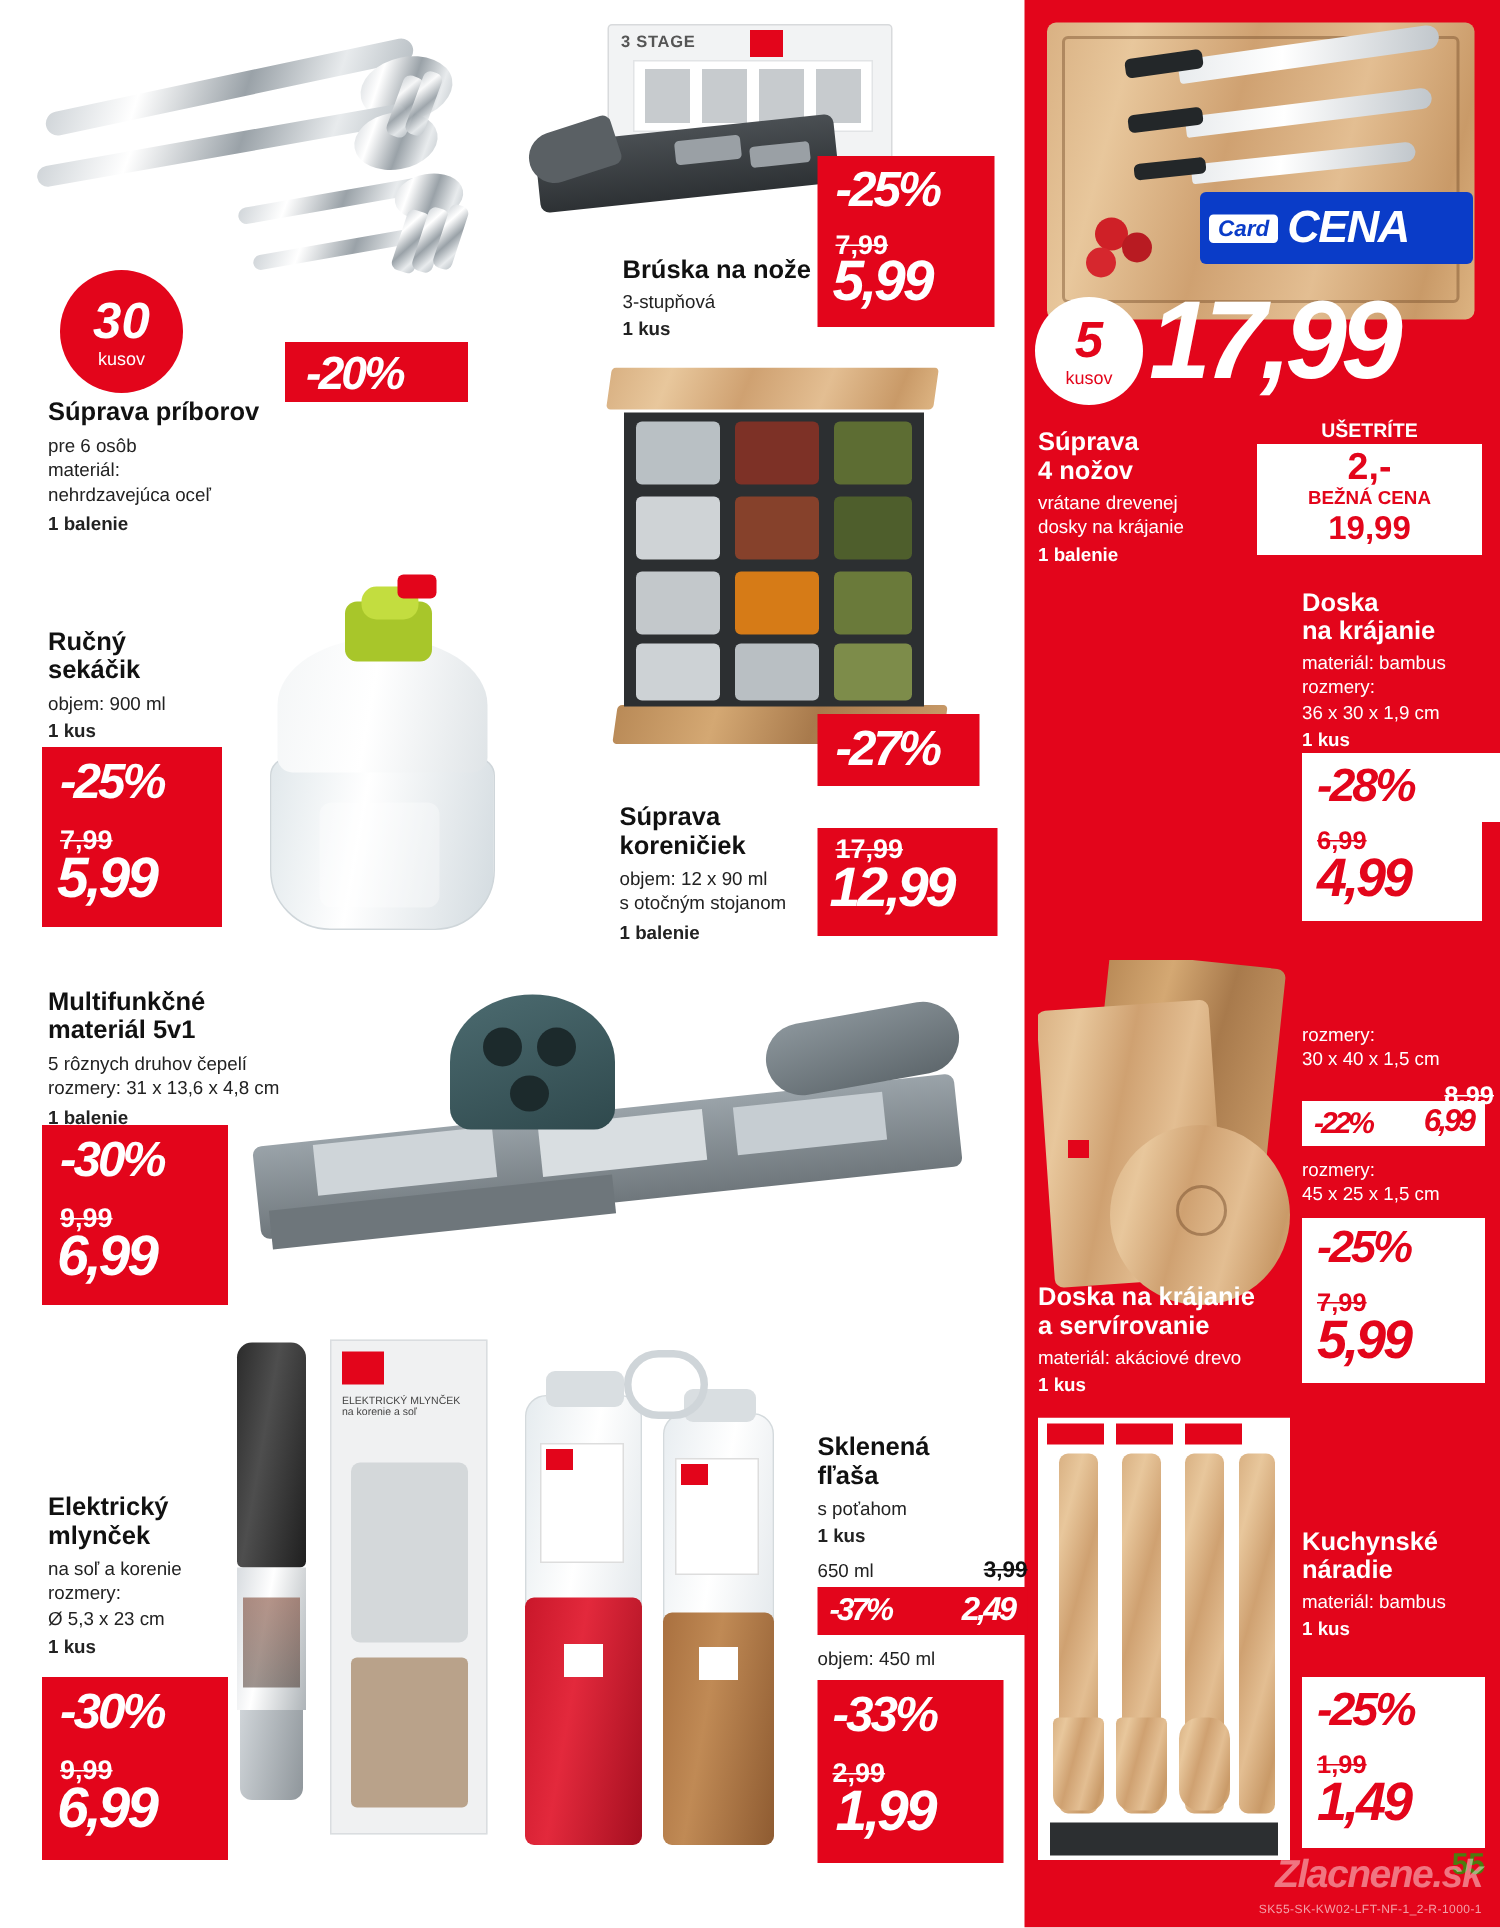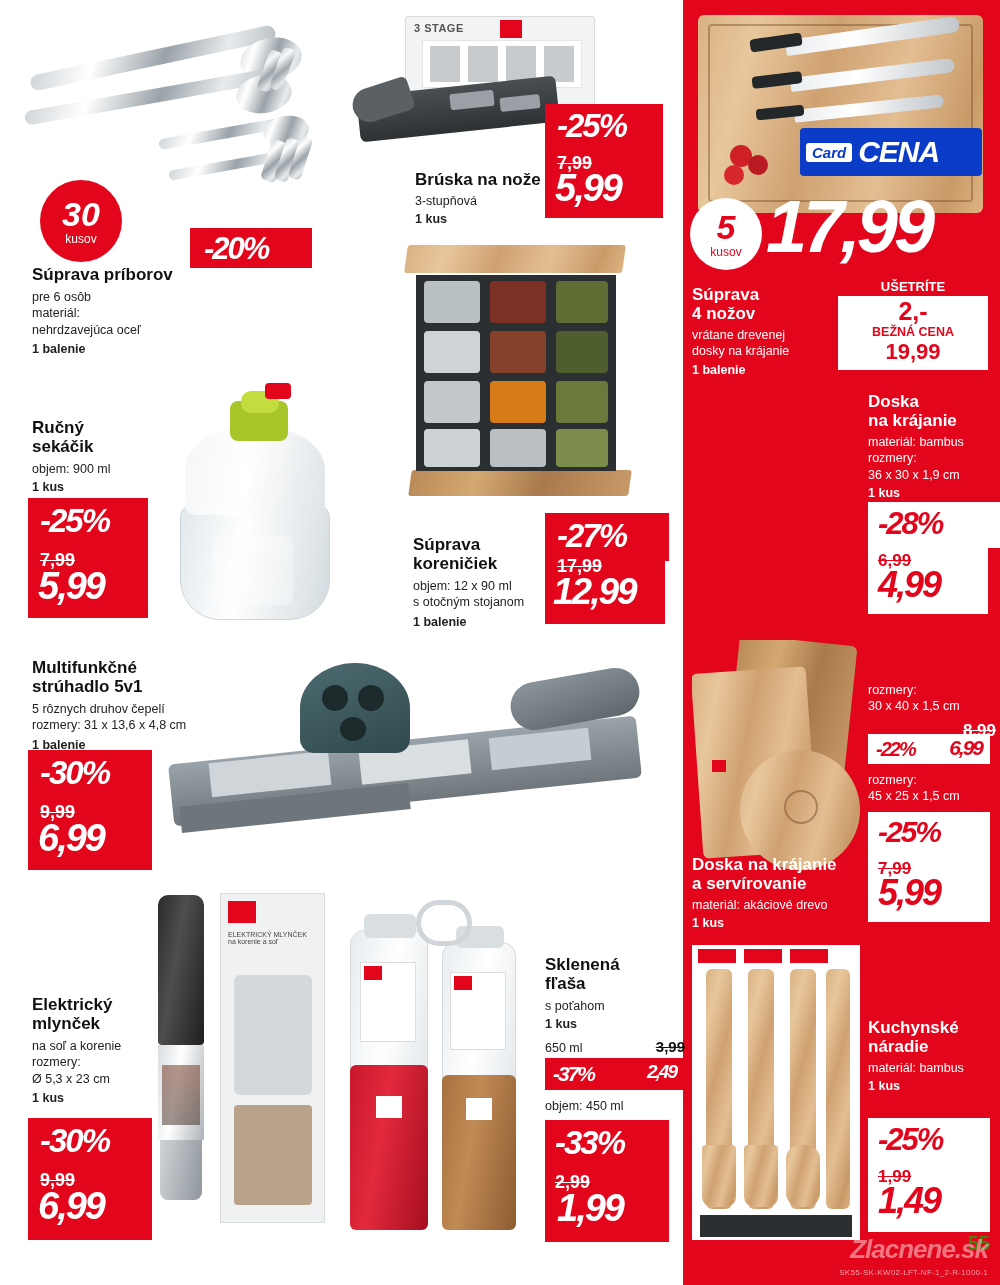--- a/index.html
+++ b/index.html
@@ -226,21 +226,21 @@
   <div style="position:absolute;left:413px;top:535px;width:175px;">
     <div class="title">Súprava</div>
     <div class="title">koreničiek</div>
     <div class="desc" style="margin-top:5px;">
       <div>objem: 12 x 90 ml</div>
       <div>s otočným stojanom</div>
       <div style="font-weight:bold;margin-top:3px;">1 balenie</div>
     </div>
   </div>
 
-  <div class="pricebox" style="left:545px;top:513px;width:124px;height:48px;">
+  <div class="pricebox" style="left:545px;top:476px;width:108px;height:48px;">
     <div class="disc" style="font-size:33px;position:absolute;left:12px;top:6px;">-27%</div>
   </div>
   <div class="pricebox" style="left:545px;top:552px;width:120px;height:72px;">
     <div class="old" style="position:absolute;left:12px;top:5px;font-size:18px;">17,99</div>
     <div class="new" style="position:absolute;left:8px;top:22px;font-size:37px;">12,99</div>
   </div>
 
   <div class="img" style="left:150px;top:645px;width:520px;height:230px;">
     <div style="position:absolute;left:20px;top:95px;width:470px;height:62px;background:linear-gradient(180deg,#9aa3a9,#6f777c);border-radius:6px;transform:rotate(-6deg);"></div>
     <div style="position:absolute;left:60px;top:112px;width:120px;height:34px;background:#cfd5d9;transform:rotate(-6deg);"></div>
@@ -249,21 +249,21 @@
     <div style="position:absolute;left:150px;top:18px;width:110px;height:90px;background:linear-gradient(160deg,#4c6b70,#2f494d);border-radius:50% 50% 14px 14px;"></div>
     <div style="position:absolute;left:172px;top:40px;width:26px;height:26px;background:#1c2a2c;border-radius:50%;"></div>
     <div style="position:absolute;left:208px;top:40px;width:26px;height:26px;background:#1c2a2c;border-radius:50%;"></div>
     <div style="position:absolute;left:190px;top:72px;width:26px;height:24px;background:#1c2a2c;border-radius:50%;"></div>
     <div style="position:absolute;left:360px;top:30px;width:130px;height:48px;background:linear-gradient(170deg,#8c969c,#5d666b);border-radius:24px;transform:rotate(-10deg);"></div>
     <div style="position:absolute;left:30px;top:150px;width:230px;height:26px;background:#6e767b;transform:rotate(-6deg);"></div>
   </div>
 
   <div style="position:absolute;left:32px;top:658px;width:210px;">
     <div class="title">Multifunkčné</div>
-    <div class="title">strúhadlo 5v1</div>
+    <div class="title">materiál 5v1</div>
     <div class="desc" style="margin-top:5px;">
       <div>5 rôznych druhov čepelí</div>
       <div>rozmery: 31 x 13,6 x 4,8 cm</div>
       <div style="font-weight:bold;margin-top:3px;">1 balenie</div>
     </div>
   </div>
 
   <div class="pricebox" style="left:28px;top:750px;width:124px;height:48px;">
     <div class="disc" style="font-size:33px;position:absolute;left:12px;top:6px;">-30%</div>
   </div>
@@ -329,21 +329,21 @@
   </div>
 
   <div style="position:absolute;left:545px;top:1038px;width:140px;">
     <div style="display:flex;justify-content:space-between;align-items:baseline;gap:43px;">
       <span class="desc" style="font-size:12.5px;">650 ml</span>
       <span style="font-weight:bold;font-size:15px;color:#111;text-decoration:line-through;">3,99</span>
     </div>
   </div>
   <div class="pricebox" style="left:545px;top:1058px;width:140px;height:32px;">
     <div class="disc" style="font-size:21px;position:absolute;left:8px;top:5px;">-37%</div>
-    <div class="new" style="font-size:19px;position:absolute;right:9px;top:5px;">2,49</div>
+    <div class="new" style="font-size:22px;position:absolute;right:9px;top:5px;">2,49</div>
   </div>
   <div class="desc" style="position:absolute;left:545px;top:1098px;">objem: 450 ml</div>
 
   <div class="pricebox" style="left:545px;top:1120px;width:124px;height:48px;">
     <div class="disc" style="font-size:33px;position:absolute;left:10px;top:6px;">-33%</div>
   </div>
   <div class="pricebox" style="left:545px;top:1168px;width:124px;height:74px;">
     <div class="old" style="position:absolute;left:10px;top:5px;font-size:18px;">2,99</div>
     <div class="new" style="position:absolute;left:12px;top:22px;font-size:38px;">1,99</div>
   </div>

